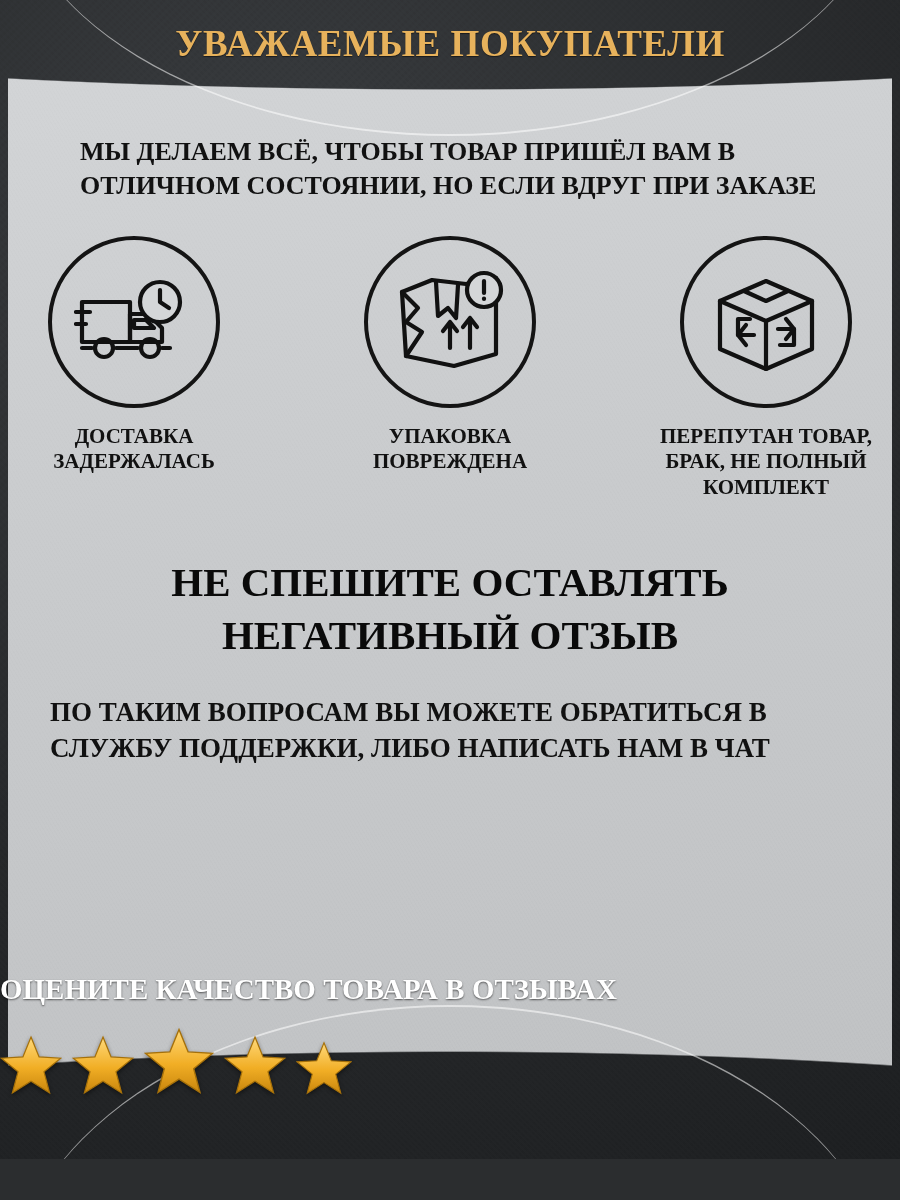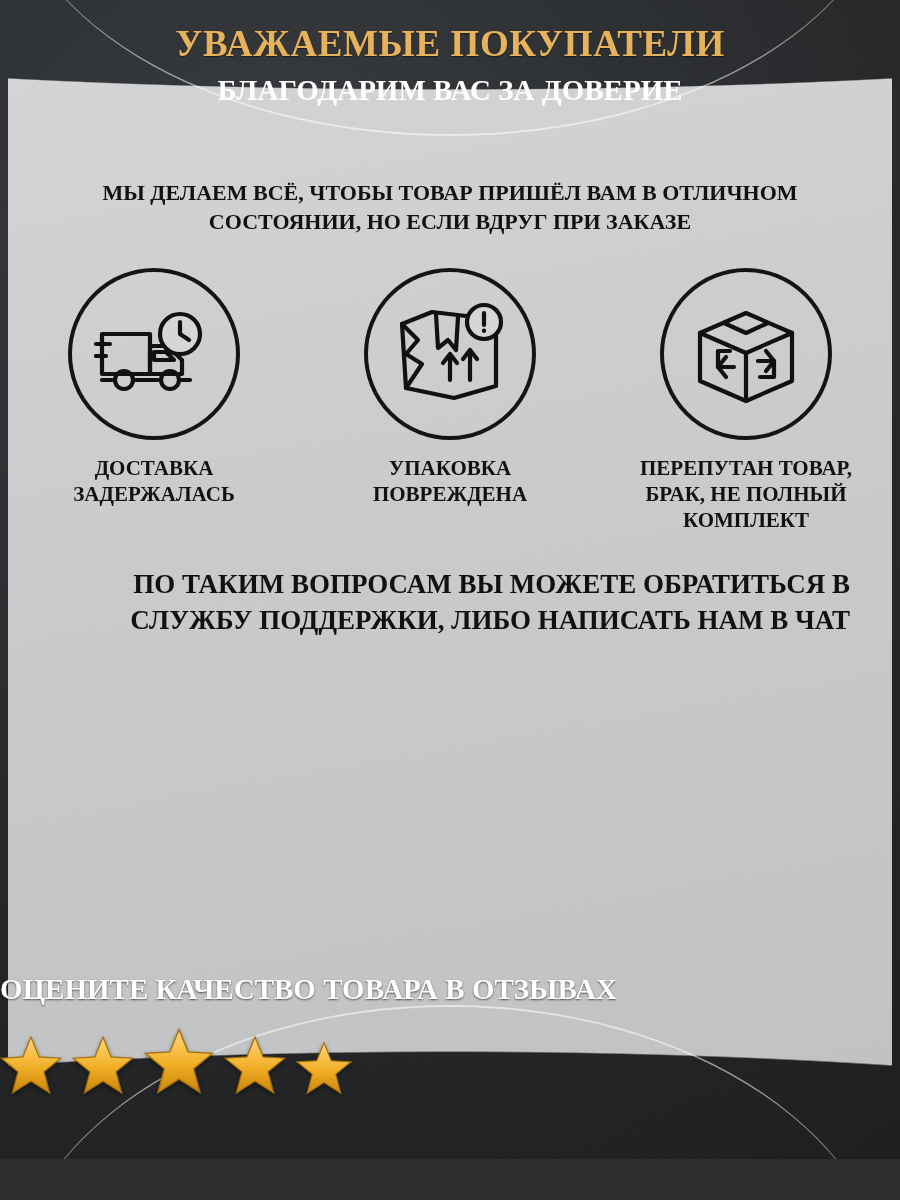--- a/index.html
+++ b/index.html
@@ -116,36 +116,35 @@
     font-weight: bold;
     color: #ffffff;
     text-transform: uppercase;
     text-align: center;
     line-height: 1.22;
     max-width: 520px;
   }
 
   .intro {
     margin-top: 70px;
-    font-size: 22px;
+    font-size: 26px;
     font-weight: bold;
     color: #111;
     text-transform: uppercase;
-    text-align: center;
     line-height: 1.32;
     max-width: 740px;
   }
 
   
   .icons {
     margin-top: 32px;
     width: 100%;
     display: flex;
     justify-content: center;
-    gap: 38px;
+    gap: 58px;
   }
 
   .icon-col {
     width: 258px;
     display: flex;
     flex-direction: column;
     align-items: center;
   }
 
   .circle {
@@ -181,21 +180,21 @@
     line-height: 1.28;
     max-width: 720px;
   }
 
   .support {
     margin-top: 34px;
     font-size: 27px;
     font-weight: bold;
     color: #111;
     text-transform: uppercase;
-    text-align: right;
+    text-align: left;
     line-height: 1.32;
     max-width: 800px;
   }
 
   
   .footer {
     position: absolute;
     left: 0;
     right: 0;
     bottom: 0;
@@ -244,21 +243,20 @@
   <div class="panel">
     <div class="panel-grain"></div>
   </div>
   <div class="panel-edge-top"></div>
   <div class="panel-edge-bottom"></div>
 
   <div class="content">
 
     <div class="headline">УВАЖАЕМЫЕ ПОКУПАТЕЛИ</div>
 
-    <div class="subhead">БЛАГОДАРИМ ВАС ЗА ДОВЕРИЕ</div>
 
     <div class="intro">МЫ ДЕЛАЕМ ВСЁ, ЧТОБЫ ТОВАР ПРИШЁЛ ВАМ В ОТЛИЧНОМ СОСТОЯНИИ, НО ЕСЛИ ВДРУГ ПРИ ЗАКАЗЕ</div>
 
     <div class="icons">
 
       <div class="icon-col">
         <div class="circle">
           <span>
             <svg width="120" height="92" viewBox="0 0 120 92" fill="none" stroke="#111" stroke-width="4.2" stroke-linecap="round" stroke-linejoin="round">
 
@@ -322,20 +320,21 @@
               <path d="M76 78 h14 v-16 h-16"></path>
               <path d="M82 72 l8 -10 -8 -10"></path>
             </svg>
           </span>
         </div>
         <div class="icon-caption">ПЕРЕПУТАН ТОВАР, БРАК, НЕ ПОЛНЫЙ КОМПЛЕКТ</div>
       </div>
 
     </div>
 
+    <div class="big-title">НЕ СПЕШИТЕ ОСТАВЛЯТЬ НЕГАТИВНЫЙ ОТЗЫВ</div>
 
     <div class="support">ПО ТАКИМ ВОПРОСАМ ВЫ МОЖЕТЕ ОБРАТИТЬСЯ В СЛУЖБУ ПОДДЕРЖКИ, ЛИБО НАПИСАТЬ НАМ В ЧАТ</div>
 
   </div>
 
   <div class="footer">
     <div class="footer-title">ОЦЕНИТЕ КАЧЕСТВО ТОВАРА В ОТЗЫВАХ</div>
 
     <div class="stars">
       <svg class="star s1" viewBox="0 0 100 96">

